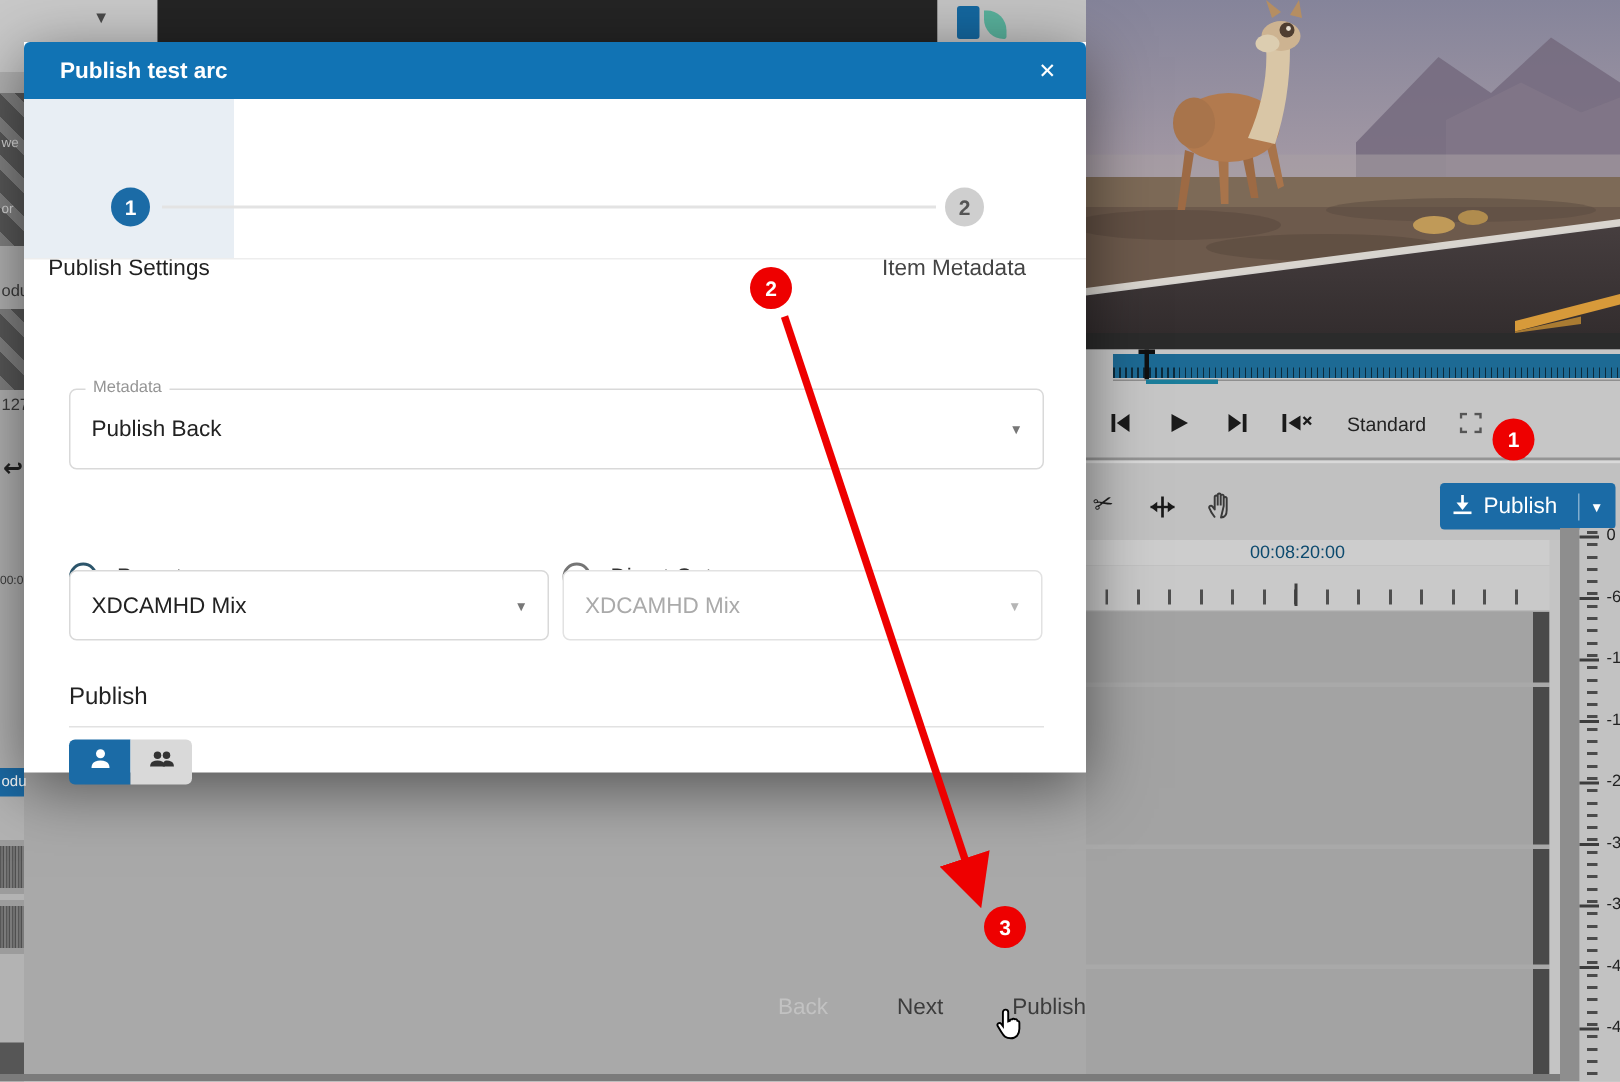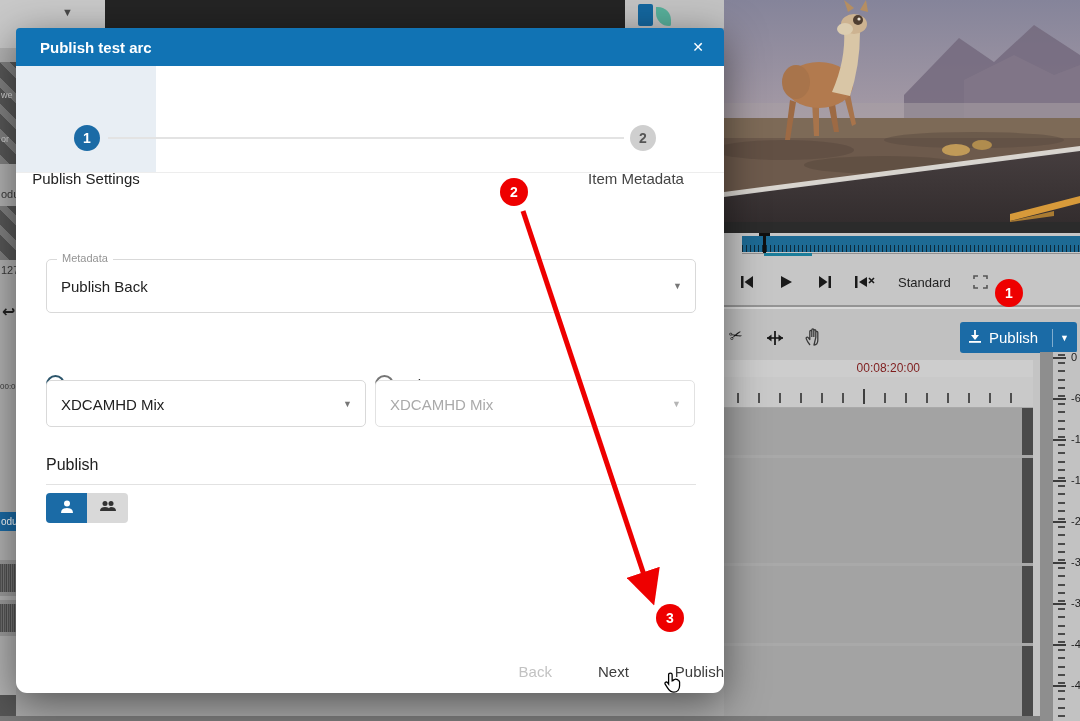--- a/index.html
+++ b/index.html
@@ -55,40 +55,40 @@
   
   .toolbar { left:724px; top:309px; width:356px; height:51px; background:#c1c1c1; }
   .scissors-glyph { font-size:16px; color:#1d1d1d; transform:rotate(-15deg); display:inline-block; }
   .publish-btn { left:960px; top:322px; width:117px; height:31px; background:#1b6ba6; border-radius:3px;
                  display:flex; align-items:center; color:#fff; font-size:15px; padding:0 8px; gap:7px; cursor:pointer; }
   .publish-btn .sep { width:1px; height:18px; background:rgba(255,255,255,.45); margin-left:auto; }
   .publish-btn .caret { font-size:9px; }
 
   
   .tl-header { left:724px; top:360px; width:316px; height:17px; background:#cdcdcd; }
-  .tl-timecode { left:810px; top:361px; width:110px; text-align:right; font-size:12px; color:#7f1d1d; }
+  .tl-timecode { left:810px; top:361px; width:110px; text-align:center; font-size:12px; color:#0c4a6e; }
   .tl-tickband { left:724px; top:377px; width:316px; height:30px; background:#c9c9c9; }
   .tl-ticks { left:737px; top:393px; width:288px; height:10px;
               background:repeating-linear-gradient(to right,#4f4f4f 0 2px,transparent 2px 21px); }
   .tl-center-tick { left:863px; top:389px; width:2px; height:15px; background:#3e3e3e; }
   .track { left:724px; width:298px; background:#a3a3a3; }
   .track-strip { left:1022px; width:11px; background:#4a4a4a; }
   .tl-gapcol { left:1033px; top:360px; width:7px; height:361px; background:#c4c4c4; }
 
   
   .meter-col { left:1040px; top:352px; width:13px; height:369px; background:#8e8e8e; }
   .db-band { left:1053px; top:352px; width:27px; height:369px; background:#c2c2c2; }
   .db-minor { left:1058px; top:354px; width:7px; height:365px;
               background:repeating-linear-gradient(to bottom,#4a4a4a 0 2px,transparent 2px 8.2px); }
   .db-major { left:1053px; width:13px; height:2px; background:#3c3c3c; }
   .db-label { left:1071px; width:22px; font-size:11px; color:#222; white-space:nowrap; }
   .bottom-strip { left:0; top:716px; width:1040px; height:5px; background:#7b7b7b; }
 
   
-  .modal { left:16px; top:28px; width:708px; height:665px; background:#fff; border-radius:11px;
+  .modal { left:16px; top:28px; width:708px; height:487px; background:#fff; border-radius:0;
            box-shadow:0 10px 40px rgba(0,0,0,.5); z-index:10; }
   .modal-header { left:0; top:0; width:708px; height:38px; background:#1173b4; border-radius:4px 4px 0 0;
                   display:flex; align-items:center; padding:0 20px 0 24px; }
   .modal-title { color:#fff; font-size:15px; font-weight:bold; }
   .modal-close { margin-left:auto; color:#fff; font-size:14px; cursor:pointer; }
   .stepper { left:0; top:38px; width:708px; height:106px; }
   .step-active-bg { left:0; top:0; width:140px; height:106px; background:#e8eef4; }
   .step-circle { width:26px; height:26px; border-radius:50%; color:#fff; font-size:14px; font-weight:bold;
                  display:flex; align-items:center; justify-content:center; }
   .step1-circle { left:58px; top:59px; background:#1b6ba6; }

